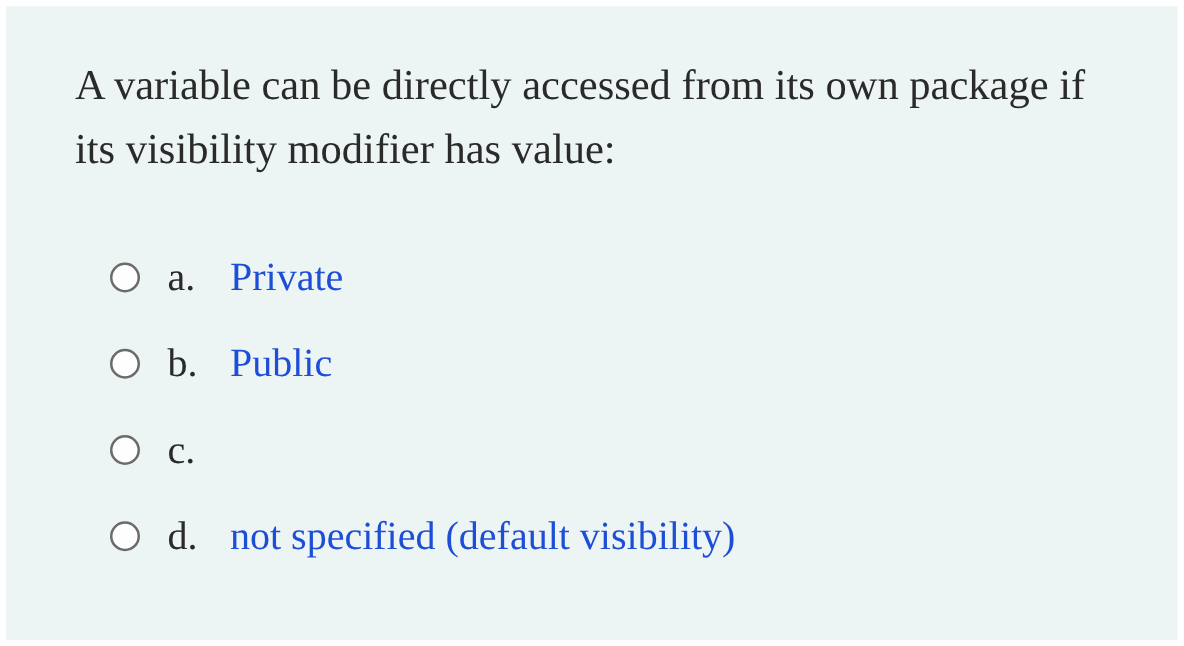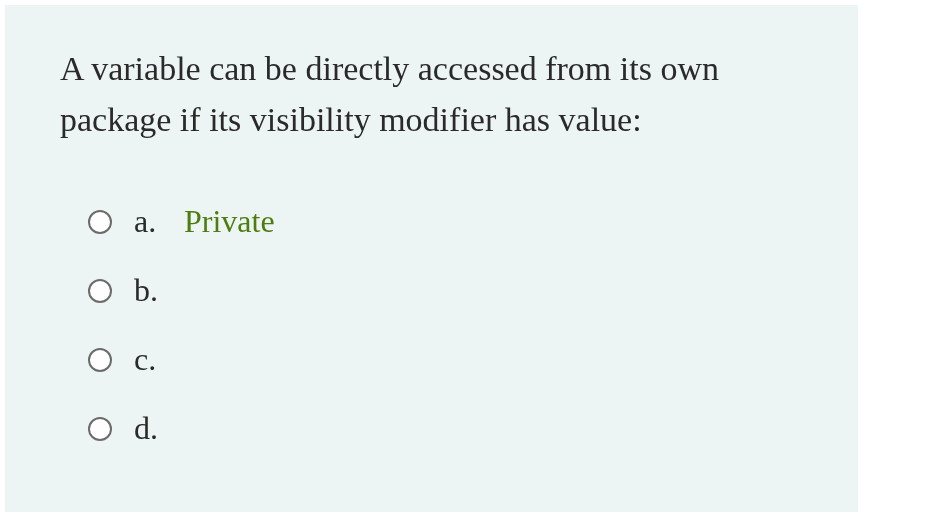--- a/index.html
+++ b/index.html
@@ -9,21 +9,21 @@
     }
     body {
       font-family: Georgia, 'Times New Roman', serif;
       background: #ffffff;
       width: 947px;
       height: 517px;
       overflow: hidden;
     }
     .question-container {
       background: #edf4f4;
-      width: 853px;
+      width: 937px;
       height: 507px;
       margin: 5px;
       padding: 38px 55px;
     }
     .question-text {
       font-size: 34px;
       color: #2a2a2a;
       line-height: 1.5;
       margin-bottom: 58px;
       font-weight: 400;
@@ -48,41 +48,43 @@
       background: #fefefe;
     }
     .option-letter {
       font-size: 32px;
       color: #2a2a2a;
       width: 42px;
       flex-shrink: 0;
     }
     .option-text {
       font-size: 32px;
-      color: #4d7c0f;
+      color: #1d4ed8;
       margin-left: 8px;
     }
   </style>
 </head>
 <body>
 
 <div class="question-container">
   <p class="question-text">A variable can be directly accessed from its own package if its visibility modifier has value:</p>
   <ul class="options-list">
     <li class="option-item">
       <span class="radio-circle"></span>
       <span class="option-letter">a.</span>
       <span class="option-text">Private</span>
     </li>
     <li class="option-item">
       <span class="radio-circle"></span>
       <span class="option-letter">b.</span>
+      <span class="option-text">Public</span>
     </li>
     <li class="option-item">
       <span class="radio-circle"></span>
       <span class="option-letter">c.</span>
     </li>
     <li class="option-item">
       <span class="radio-circle"></span>
       <span class="option-letter">d.</span>
+      <span class="option-text">not specified (default visibility)</span>
     </li>
   </ul>
 </div>
 
 </body></html>

